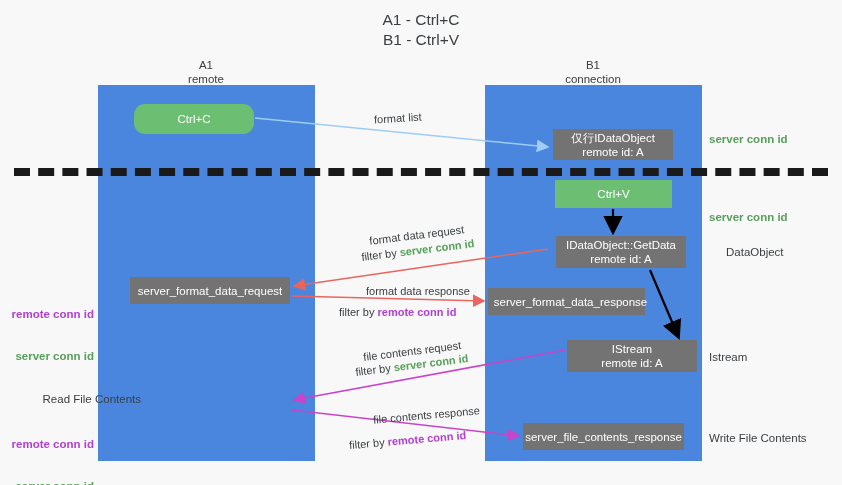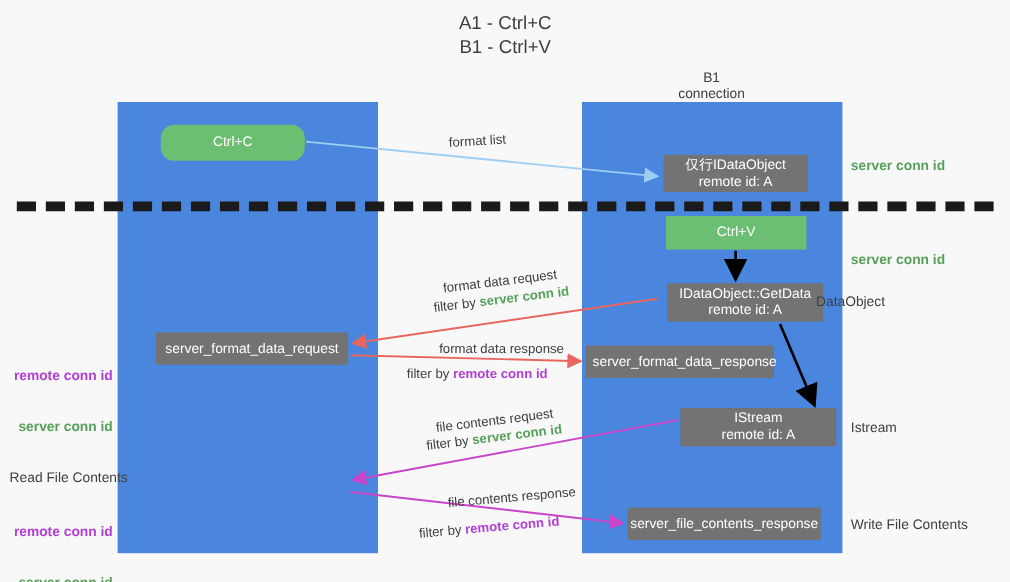--- a/index.html
+++ b/index.html
@@ -91,31 +91,31 @@
     font-size: 11.5px;
     line-height: 14px;
     white-space: pre;
     color: #3c4043;
   }
   .green-txt  { color: #57a05a; font-weight: bold; }
   .purple-txt { color: #b23fd4; font-weight: bold; }
 
   #lbl-server-1 { left: 709px; top: 132px; }
   #lbl-server-2 { left: 709px; top: 210px; }
-  #lbl-dataobject { left: 680px; top: 245px; }
+  #lbl-dataobject { left: 726px; top: 245px; }
   #lbl-istream    { left: 709px; top: 350px; }
   #lbl-writefile  { left: 709px; top: 431px; }
 
   #lbl-left-conn-1 {
     left: 8px; top: 279px; width: 86px;
     text-align: right;
   }
   #lbl-readfile {
     left: 8px; top: 392px; width: 133px;
-    text-align: left;
+    text-align: right;
   }
   #lbl-left-conn-2 {
     left: 8px; top: 409px; width: 86px;
     text-align: right;
   }
 
   
   .edge-lbl {
     font-size: 11px;
     line-height: 14px;
@@ -143,20 +143,22 @@
 <body>
 
 <div id="canvas">
 
   <div class="abs title">A1 - Ctrl+C
 B1 - Ctrl+V</div>
 
   <div class="abs lane" id="lane-a1"></div>
   <div class="abs lane" id="lane-b1"></div>
 
+  <div class="abs col-head" id="head-a1">A1
+remote</div>
   <div class="abs col-head" id="head-b1">B1
 connection</div>
 
   <svg id="edges" viewBox="0 0 842 485">
     <defs>
       <marker id="ah-blue" markerWidth="8" markerHeight="8" refX="7" refY="4" orient="auto">
         <path d="M0,0 L8,4 L0,8 z" fill="#9ecdf2"></path>
       </marker>
       <marker id="ah-red" markerWidth="8" markerHeight="8" refX="7" refY="4" orient="auto">
         <path d="M0,0 L8,4 L0,8 z" fill="#e8665f"></path>

